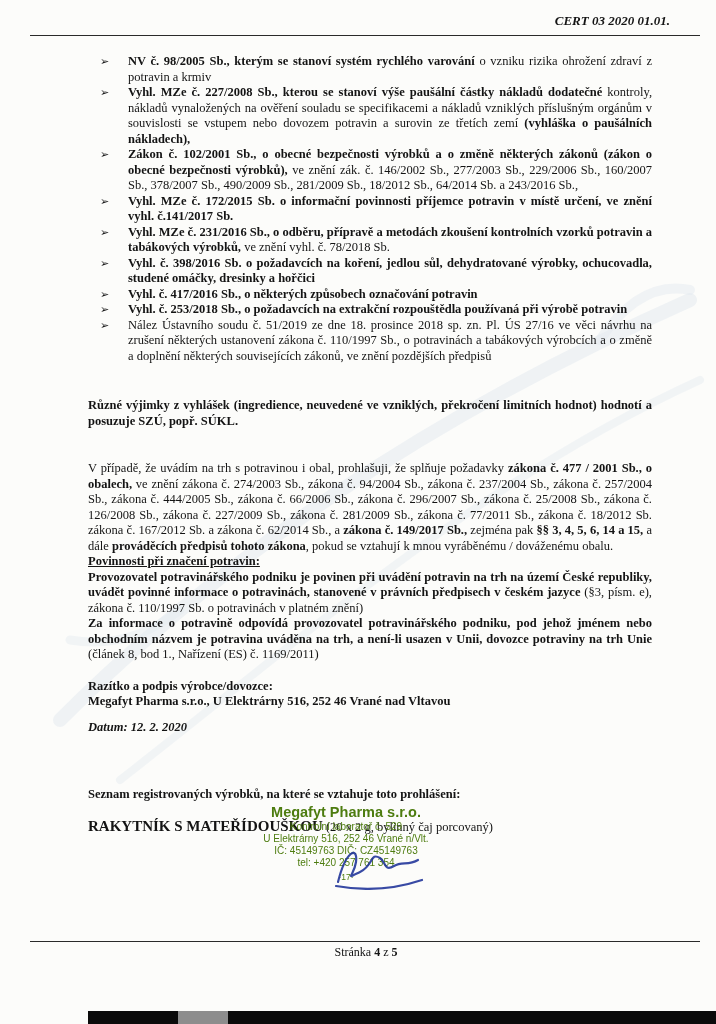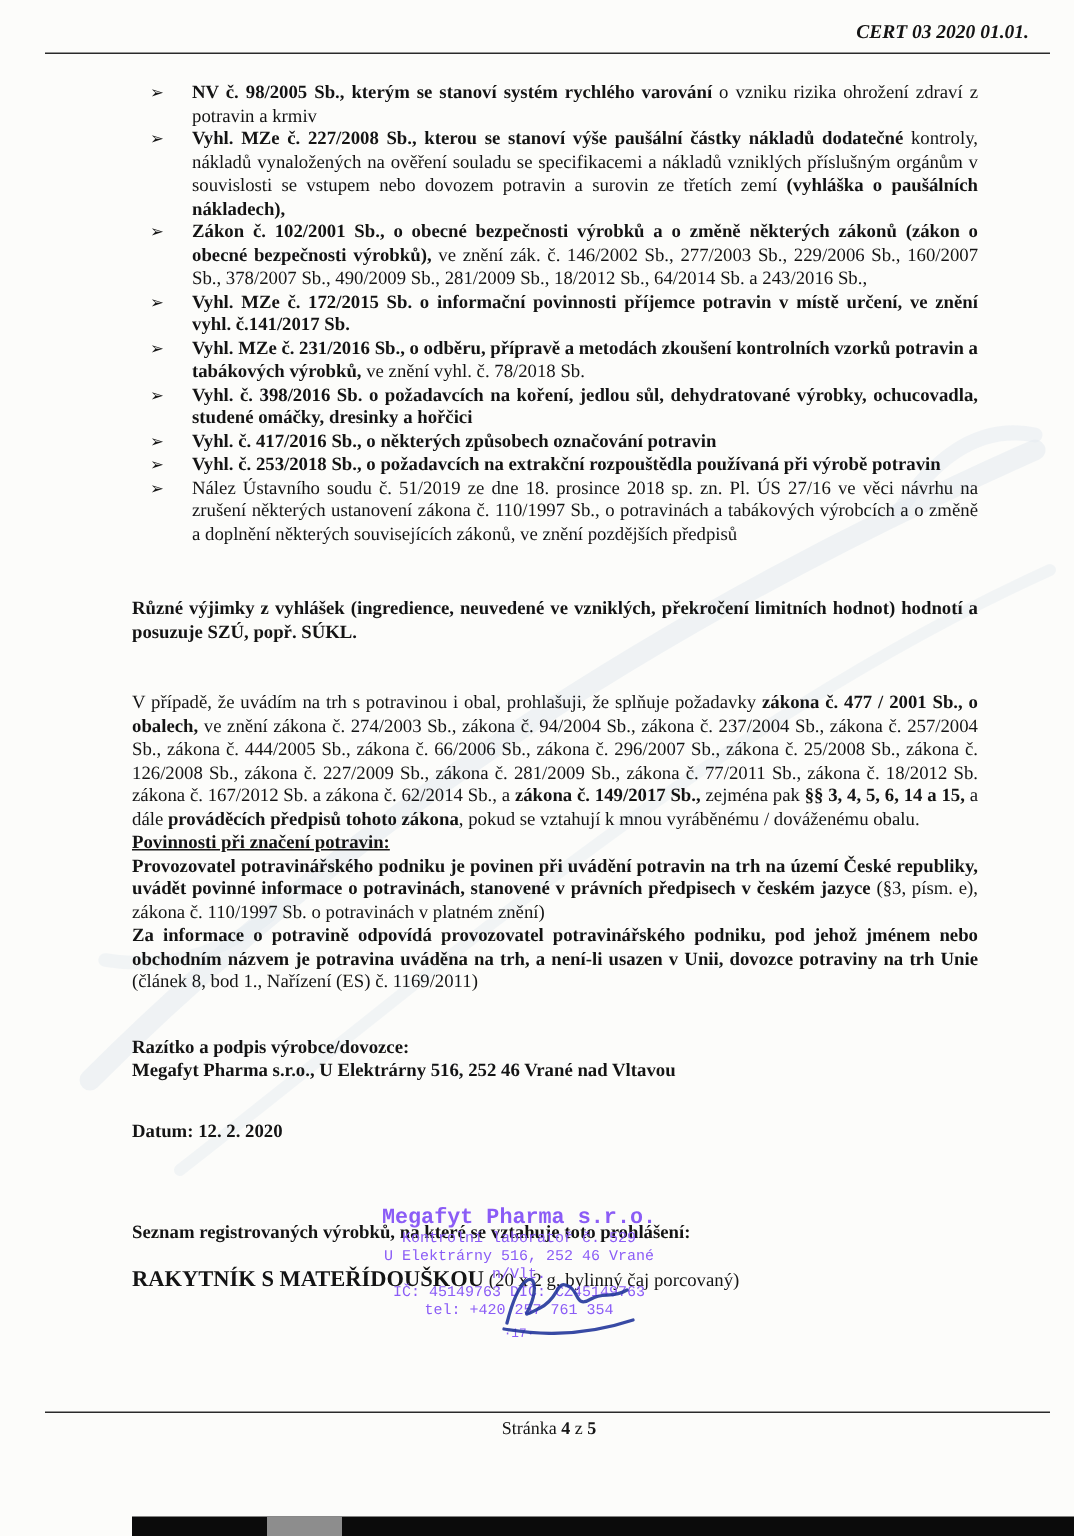--- a/index.html
+++ b/index.html
@@ -4,21 +4,21 @@
 <style>
   * { margin:0; padding:0; box-sizing:border-box; }
   html,body { background:#ffffff; }
   .page {
     position:relative; width:716px; height:1024px; margin:0 auto;
     background:#fcfcfa; overflow:hidden;
     font-family:"Liberation Serif", serif; color:#141414;
   }
   
   .doc-header {
-    position:absolute; top:13px; right:30px;
+    position:absolute; top:13px; right:46px;
     font-size:13px; font-style:italic; font-weight:bold;
   }
   .header-rule {
     position:absolute; top:35px; left:30px; right:16px;
     border-top:1.6px solid #2a2a2a;
   }
   
   .watermark {
     position:absolute; left:0; top:0; width:716px; height:1024px;
     pointer-events:none; opacity:0.30;
@@ -29,29 +29,29 @@
     font-size:12.5px; line-height:15.5px; text-align:justify;
   }
   ul.reg-list { list-style:none; }
   ul.reg-list li { position:relative; padding-left:40px; }
   .bullet {
     position:absolute; left:12px; top:0px;
     font-family:"DejaVu Sans", sans-serif; font-size:11px;
   }
   .p-exceptions { margin-top:34px; }
   .p-packaging { margin-top:32px; }
-  .p-stamp-label { margin-top:28px; }
-  .p-date { margin-top:25px; }
+  .p-stamp-label { margin-top:16px; }
+  .p-date { margin-top:10px;font-style:italic; }
   .p-products-heading { margin-top:52px; }
   .p-product { margin-top:16px; }
   
   .stamp {
     position:absolute; left:237px; top:804px; width:218px;
-    text-align:center; color:#8b5cf6;
-    font-family:Liberation Mono, monospace;
+    text-align:center; color:#4d7c0f;
+    font-family:Liberation Sans, sans-serif;
     line-height:12px;
   }
   .stamp-l1 { font-size:14.5px; font-weight:bold; line-height:17px; }
   .stamp-l  { font-size:10px; }
   .stamp-l6 { font-size:8.5px; margin-top:2px; }
   .signature {
     position:absolute; left:330px; top:838px; width:100px; height:52px;
   }
   
   .footer-rule {

